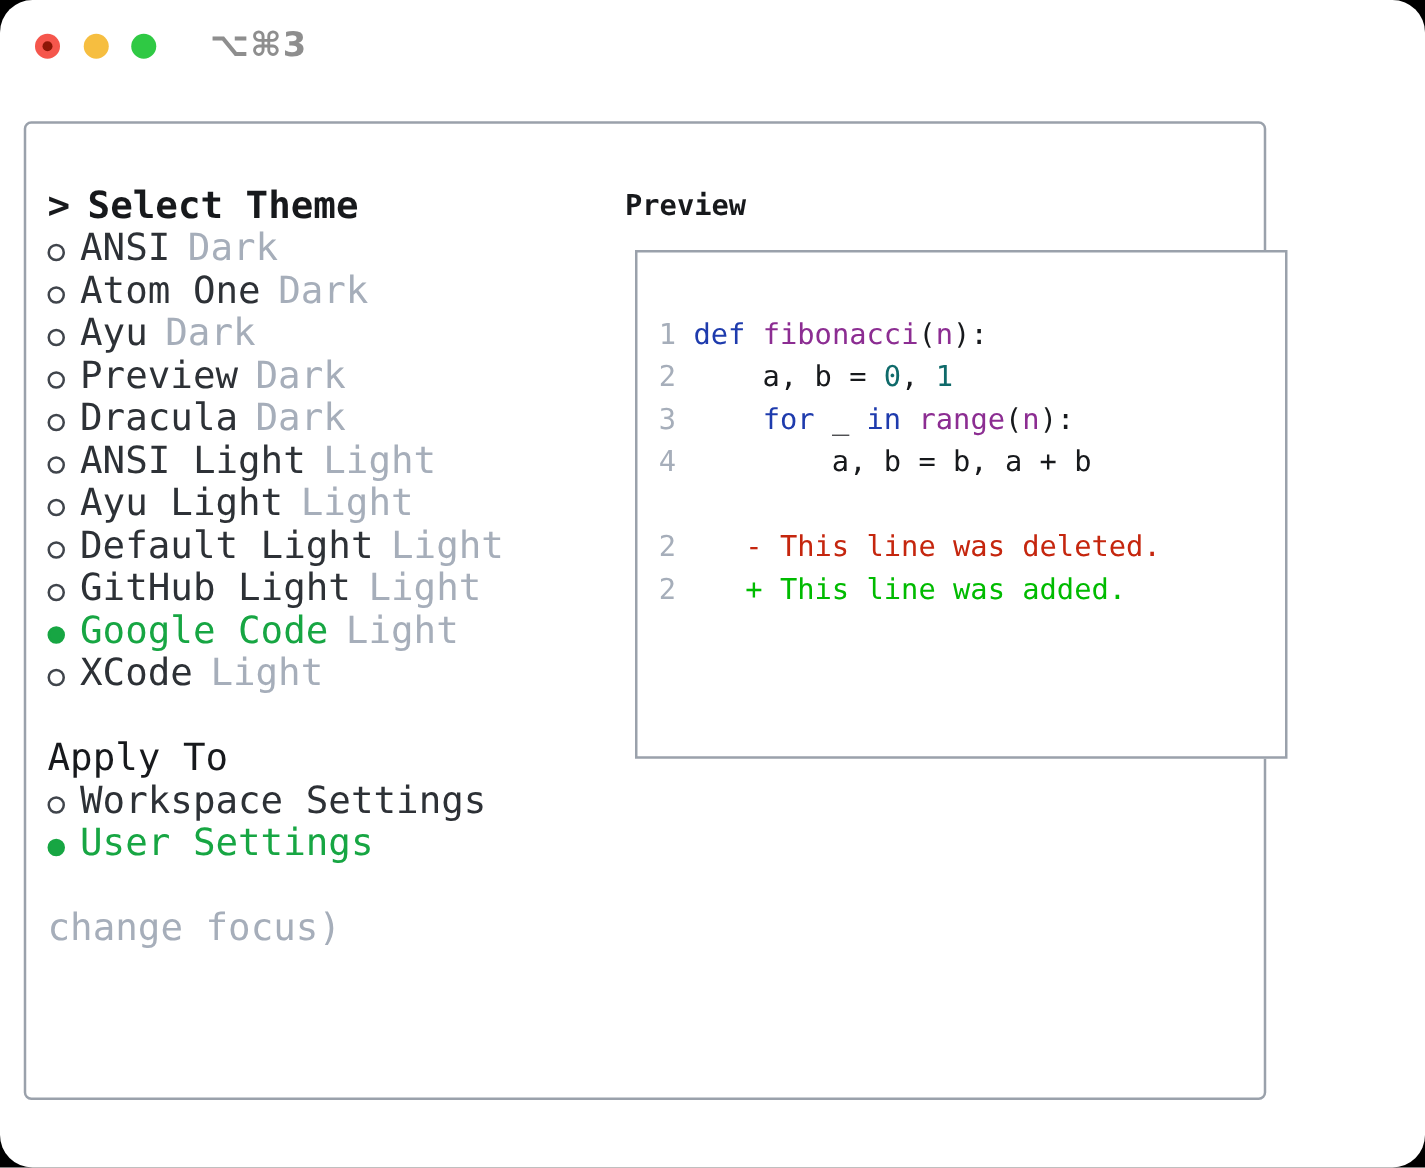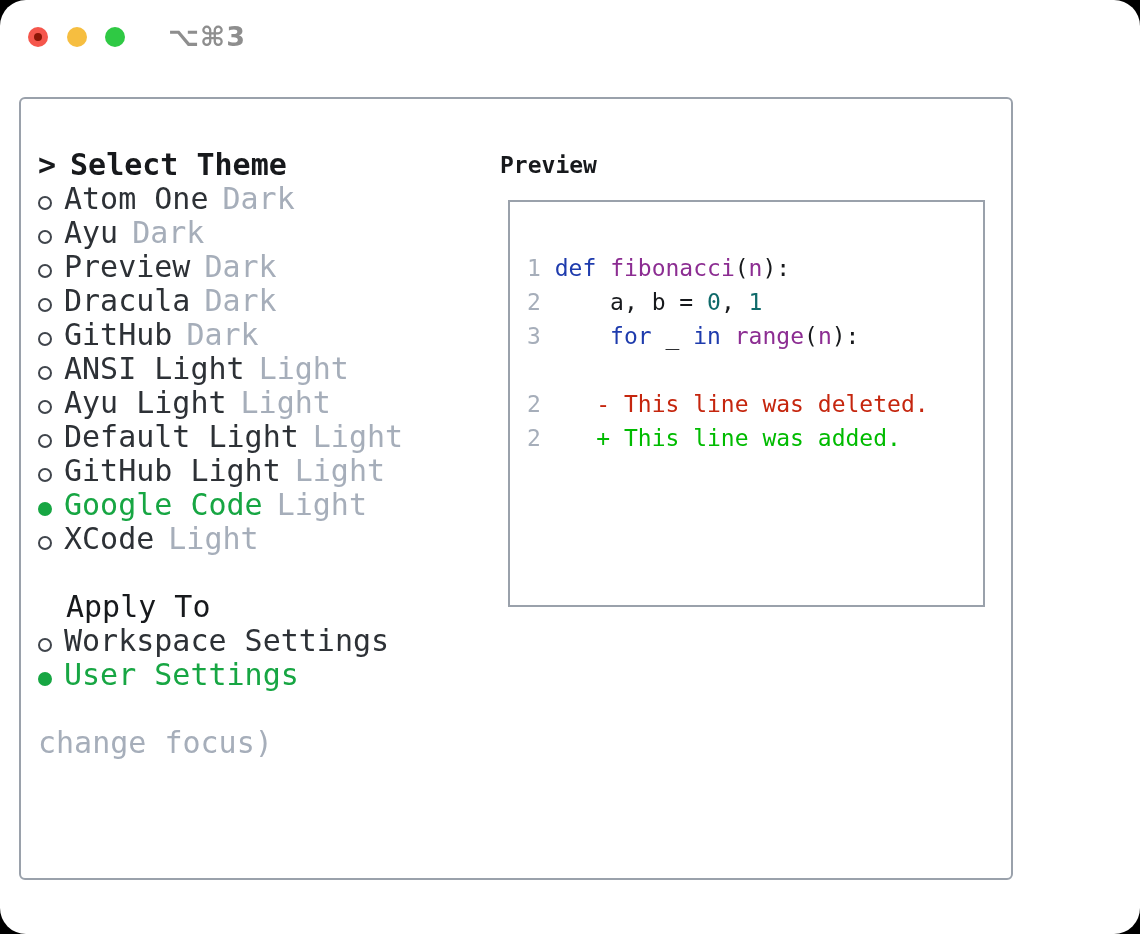--- a/index.html
+++ b/index.html
@@ -31,30 +31,30 @@
   .header-row{color:var(--ink,#17191c);font-weight:bold;}
   .pointer{display:inline-block;margin-right:14px;}
   .marker{
     display:inline-block;width:14px;height:14px;border-radius:50%;
     border:2px solid #40454c;box-sizing:border-box;margin-right:12px;vertical-align:-1px;background:transparent;
   }
   .selected .marker{background:var(--accent-green,#17a643);border-color:var(--accent-green,#17a643);}
   .selected .iname{color:var(--accent-green,#17a643);}
   .iname{margin-right:14px;}
   .ivariant{color:var(--muted-gray,#a6aeba);}
-  .apply-header{margin-left:28px;color:var(--ink,#17191c);}
+  .apply-header{color:var(--ink,#17191c);}
   .hint{color:var(--muted-gray,#a6aeba);}
   .spacer{height:34px;}
   
   .preview-label{
     position:absolute;left:479px;top:49px;height:34px;line-height:34px;
     font-size:23px;font-weight:bold;color:var(--ink,#17191c);
   }
   .preview-box{
-    position:absolute;left:487px;top:101px;width:477px;height:407px;
+    position:absolute;left:487px;top:101px;width:522px;height:407px;
     border:2px solid var(--border-gray,#9aa1ab);box-sizing:border-box;background:#fff;
   }
   .code{position:absolute;left:17px;top:49px;font-size:23px;line-height:34px;}
   .code-line{height:34px;white-space:pre;color:var(--ink,#17191c);}
   .ln{color:var(--muted-gray,#a6aeba);}
   .tok-kw{color:var(--keyword-blue,#1e3bad);}
   .tok-fn{color:var(--function-purple,#8c2d92);}
   .tok-num{color:var(--number-teal,#0f6a6a);}
   .tok-ctx{color:var(--context-gray,#8f959d);}
   .tok-del{color:var(--diff-deleted-red,#c5260e);}
@@ -71,25 +71,25 @@
   <div class="traffic tl-yellow"></div>
   <div class="traffic tl-green"></div>
   <div class="titlebar-text">⌥⌘3</div>
 
   <div class="main-box">
 
     <div class="left-col">
       <div class="row header-row"><span class="pointer">&gt;</span><span>Select Theme</span></div>
 
       <div id="theme-list">
+          <div class="row option-row"><span class="marker"></span><span class="iname">ANSI</span><span class="ivariant">Dark</span></div>
           <div class="row option-row"><span class="marker"></span><span class="iname">Atom One</span><span class="ivariant">Dark</span></div>
           <div class="row option-row"><span class="marker"></span><span class="iname">Ayu</span><span class="ivariant">Dark</span></div>
           <div class="row option-row"><span class="marker"></span><span class="iname">Preview</span><span class="ivariant">Dark</span></div>
           <div class="row option-row"><span class="marker"></span><span class="iname">Dracula</span><span class="ivariant">Dark</span></div>
-          <div class="row option-row"><span class="marker"></span><span class="iname">GitHub</span><span class="ivariant">Dark</span></div>
           <div class="row option-row"><span class="marker"></span><span class="iname">ANSI Light</span><span class="ivariant">Light</span></div>
           <div class="row option-row"><span class="marker"></span><span class="iname">Ayu Light</span><span class="ivariant">Light</span></div>
           <div class="row option-row"><span class="marker"></span><span class="iname">Default Light</span><span class="ivariant">Light</span></div>
           <div class="row option-row"><span class="marker"></span><span class="iname">GitHub Light</span><span class="ivariant">Light</span></div>
           <div class="row option-row selected"><span class="marker"></span><span class="iname">Google Code</span><span class="ivariant">Light</span></div>
           <div class="row option-row"><span class="marker"></span><span class="iname">XCode</span><span class="ivariant">Light</span></div>
         </div>
 
       <div class="row spacer"></div>
 
@@ -106,20 +106,21 @@
         </div>
     </div>
 
     <div class="preview-label">Preview</div>
 
     <div class="preview-box">
       <div class="code" id="code-lines">
           <div class="code-line"><span class="ln">1</span><span class="tok-plain"> </span><span class="tok-kw">def</span><span class="tok-plain"> </span><span class="tok-fn">fibonacci</span><span class="tok-plain">(</span><span class="tok-fn">n</span><span class="tok-plain">):</span></div>
           <div class="code-line"><span class="ln">2</span><span class="tok-plain">     a, b = </span><span class="tok-num">0</span><span class="tok-plain">, </span><span class="tok-num">1</span></div>
           <div class="code-line"><span class="ln">3</span><span class="tok-plain">     </span><span class="tok-kw">for</span><span class="tok-plain"> _ </span><span class="tok-kw">in</span><span class="tok-plain"> </span><span class="tok-fn">range</span><span class="tok-plain">(</span><span class="tok-fn">n</span><span class="tok-plain">):</span></div>
+          <div class="code-line"><span class="ln">4</span><span class="tok-plain">         a, b = b, a + b</span></div>
           <div class="code-line"><span class="ln"></span></div>
           <div class="code-line"><span class="ln">2</span><span class="tok-plain">    </span><span class="tok-del">- This line was deleted.</span></div>
           <div class="code-line"><span class="ln">2</span><span class="tok-plain">    </span><span class="tok-add">+ This line was added.</span></div>
         </div>
     </div>
 
   </div>
 </div>
 
 </body></html>

